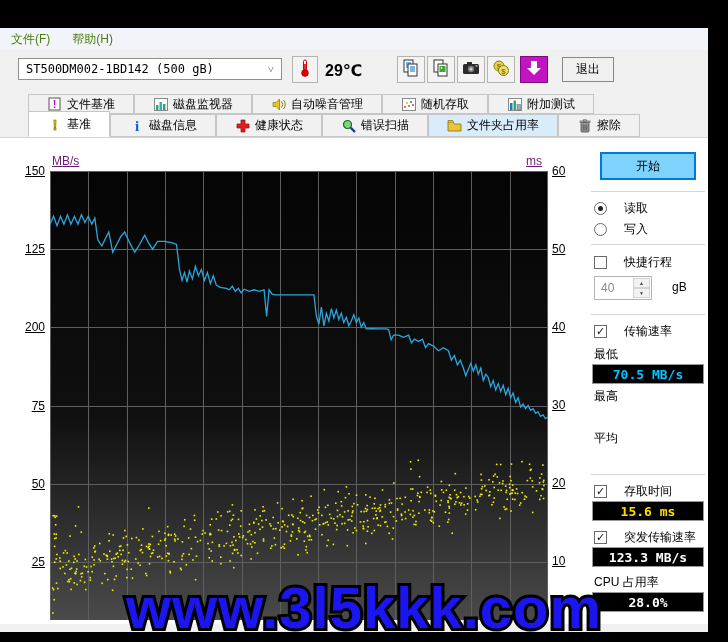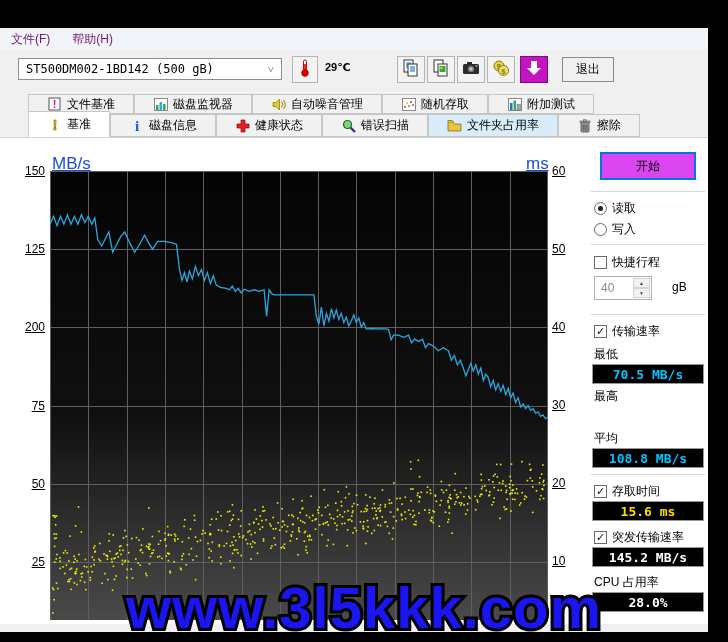--- a/index.html
+++ b/index.html
@@ -5,32 +5,32 @@
   * { box-sizing: border-box; }
   html,body { margin:0; padding:0; }
   body {
     width:728px; height:642px; position:relative; overflow:hidden;
     background:#000; font-family:"Liberation Sans","DejaVu Sans",sans-serif;
   }
   .app { position:absolute; left:0; top:28px; width:708px; height:604px; background:#f0f0f0; }
 
   
   .menubar { position:absolute; left:0; top:0; width:100%; height:22px; background:#f1f4f8;
-    display:flex; align-items:center; font-size:12px; color:#701a75; }
+    display:flex; align-items:center; font-size:12px; color:#4d7c0f; }
   .menu-item { padding:3px 11px; cursor:default; }
 
   
   .drive-select { position:absolute; left:18px; top:30px; width:264px; height:22px; background:#fff;
     border:1px solid #8f8f8f; font-size:12px; display:flex; align-items:center; padding:0 7px;
     font-family:"DejaVu Sans Mono",monospace; }
   .drive-select .chevron { margin-left:auto; color:#555; font-size:11px; }
   .tbtn { position:absolute; top:28px; width:28px; height:27px; border:1px solid #b3b3b3; background:#f3f3f3;
     display:flex; align-items:center; justify-content:center; }
   .thermo-btn { left:292px; width:26px; }
-  .temp-label { position:absolute; left:325px; top:33px; font-size:11px; font-weight:bold; color:#000; }
+  .temp-label { position:absolute; left:325px; top:33px; font-size:16px; font-weight:bold; color:#000; }
   .btn-copy { left:397px; } .btn-copyimg { left:427px; } .btn-camera { left:457px; } .btn-coins { left:487px; }
   .btn-save { left:520px; background:#c115c1; border-color:#7c0b7c; }
   .exit-btn { position:absolute; left:562px; top:29px; width:52px; height:25px; background:#f0f0f0;
     border:1px solid #878787; font-size:12px; display:flex; align-items:center; justify-content:center; }
 
   
   .tabs-row1 { position:absolute; left:28px; top:66px; height:20px; display:flex; }
   .tabs-row2 { position:absolute; left:28px; top:86px; height:23px; display:flex; }
   .tab { display:flex; align-items:center; justify-content:center; gap:5px; font-size:12px;
     background:#f1f1f1; border:1px solid #c6c6c6; padding:0 18px; white-space:nowrap; }
@@ -38,34 +38,34 @@
   .tabs-row2 .tab { height:23px; }
   .tab.active { background:#fff; border-bottom:1px solid #fff; height:26px; margin-top:-3px; z-index:3; }
   .tab.hover { background:#d9ecfa; }
   .ticon { width:15px; height:14px; display:inline-flex; align-items:center; justify-content:center; }
   .ticon svg { display:block; }
 
   
   .content { position:absolute; left:0; top:109px; width:708px; height:487px; background:#fff;
     border-top:1px solid #d4d4d4; }
 
-  .axis-title { position:absolute; font-size:17px; color:#1d4ed8; text-decoration:underline; z-index:2; }
+  .axis-title { position:absolute; font-size:12px; color:#701a75; text-decoration:underline; z-index:2; }
   #axis-title-left { left:52px; top:126px; }
   #axis-title-right { left:526px; top:126px; }
   .tick-label { position:absolute; font-size:12px; color:#000; width:44px;text-decoration:underline; }
   .tick-left { left:1px; text-align:right; }
   .tick-right { left:552px; text-align:left; }
 
   .plot { position:absolute; left:50px; top:143px; width:498px; height:449px; background:#000; }
 
   
-  .start-btn { position:absolute; left:600px; top:124px; width:96px; height:28px; background:#d946ef;
+  .start-btn { position:absolute; left:600px; top:124px; width:96px; height:28px; background:#7dd3fc;
     border:2px solid #0078d7; font-size:12px; display:flex; align-items:center; justify-content:center; }
   .sep { position:absolute; left:591px; width:114px; height:0; border-top:1px solid #d7d7d7; }
-  .ctl { position:absolute; left:594px; font-size:12px; color:#000; display:flex; align-items:center; gap:5px;
+  .ctl { position:absolute; left:594px; font-size:12px; color:#000; display:flex; align-items:center; gap:17px;
     white-space:nowrap; }
   .rb { width:13px; height:13px; border:1px solid #6a6a6a; border-radius:50%; background:#fff;
     display:inline-flex; align-items:center; justify-content:center; flex:none; }
   .rb.sel::after { content:""; width:5px; height:5px; border-radius:50%; background:#222; }
   .cb { width:13px; height:13px; border:1px solid #6a6a6a; background:#fff; flex:none;
     font-size:11px; line-height:11px; text-align:center; color:#111; }
   .lcd { position:absolute; left:592px; width:112px; height:20px; background:#000; border:1px solid #989898;
     font-family:"DejaVu Sans Mono",monospace; font-weight:bold; font-size:13px;
     display:flex; align-items:center; justify-content:center; letter-spacing:0; }
   .lcd.cyan { color:#00c3ff; } .lcd.yellow { color:#ffdf00; } .lcd.white { color:#ffffff; }
@@ -985,35 +985,34 @@
     <span class="cb">✓</span>
     <span>传输速率</span>
   </div>
 
   <div class="plain-label" style="top:318px">最低</div>
   <div class="lcd cyan" style="top:336px">70.5 MB/s</div>
 
   <div class="plain-label" style="top:360px">最高</div>
 
   <div class="plain-label" style="top:402px">平均</div>
-  <div class="lcd cyan" style="top:420px">108.8 MB/s</div>
 
   <div class="sep" style="top:446px"></div>
 
   <div class="ctl" style="top:455px">
     <span class="cb">✓</span>
     <span>存取时间</span>
   </div>
   <div class="lcd yellow" style="top:473px">15.6 ms</div>
 
   <div class="ctl" style="top:501px">
     <span class="cb">✓</span>
     <span>突发传输速率</span>
   </div>
-  <div class="lcd white" style="top:519px">145.2 MB/s</div>
+  <div class="lcd white" style="top:519px">123.3 MB/s</div>
 
   <div class="plain-label" style="top:546px">CPU 占用率</div>
   <div class="lcd white" style="top:564px">28.0%</div>
 
 </div>
 
 <svg class="watermark-svg" width="728" height="64">
   <text id="wm-text" x="364" y="50" text-anchor="middle" font-family="Liberation Sans, sans-serif" font-size="58" font-weight="bold" fill="#1b16f0" stroke="#000" stroke-width="6" paint-order="stroke" letter-spacing="1">www.3l5kkk.com</text>
 </svg>
 

